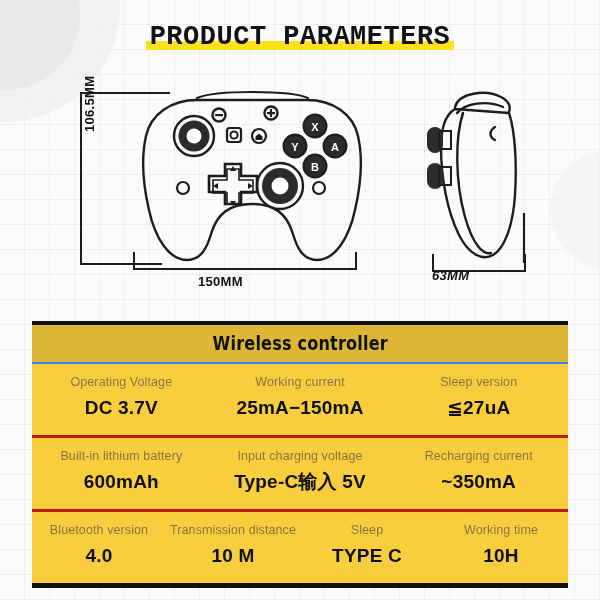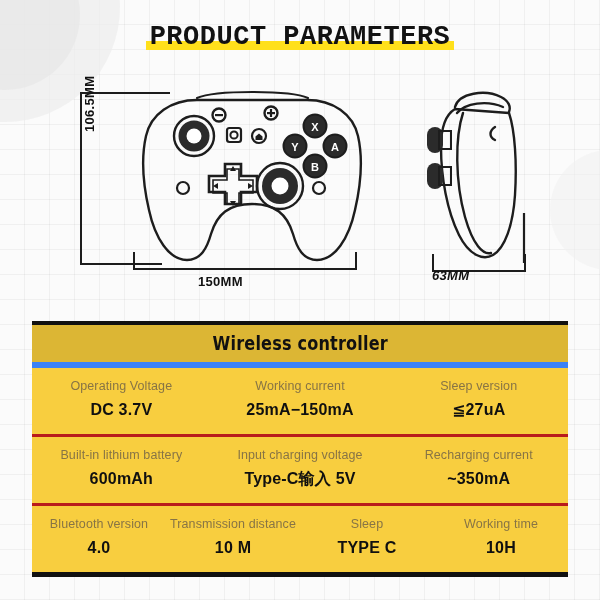--- a/index.html
+++ b/index.html
@@ -58,40 +58,40 @@
   #stick-r{left:524px;top:254px;width:2px;height:18px;}
 
   
   #front-view{position:absolute;left:135px;top:88px;width:235px;height:180px;}
   #side-view{position:absolute;left:425px;top:85px;width:115px;height:182px;}
 
   
   #spec-table{position:absolute;left:32px;top:321px;width:536px;}
   #spec-header{
     background:#dcb634;text-align:center;
-    border-top:4px solid #111;border-bottom:6px solid #3b82f6;
+    border-top:4px solid #111;border-bottom:2px solid #3b82f6;
     padding:7px 0 8px 0;
   }
   #spec-header-text{
     font-family:"DejaVu Sans Condensed","Liberation Sans",sans-serif;
     font-weight:bold;font-size:19px;color:#111;letter-spacing:.2px;
     transform:scaleX(.94);display:inline-block;
   }
   .spec-row{
     display:flex;background:#f8ce3f;border-bottom:3px solid #b91c1c;
     padding:9px 0 11px 0;
   }
   .spec-row:last-child{border-bottom:5px solid #111;}
   .spec-cell{flex:1;text-align:center;padding:0 4px;}
   .cell-label{
     font-size:12.5px;color:#877445;letter-spacing:.1px;line-height:1.5;
     white-space:nowrap;
   }
   .cell-value{
-    font-size:16px;font-weight:bold;color:#101010;
+    font-size:19px;font-weight:bold;color:#101010;
     letter-spacing:.2px;line-height:1.7;white-space:nowrap;
   }
 </style>
 </head>
 <body>
 
 <div id="page">
 
   <div id="grid"></div>
   <div class="arc" id="arc1"></div>

